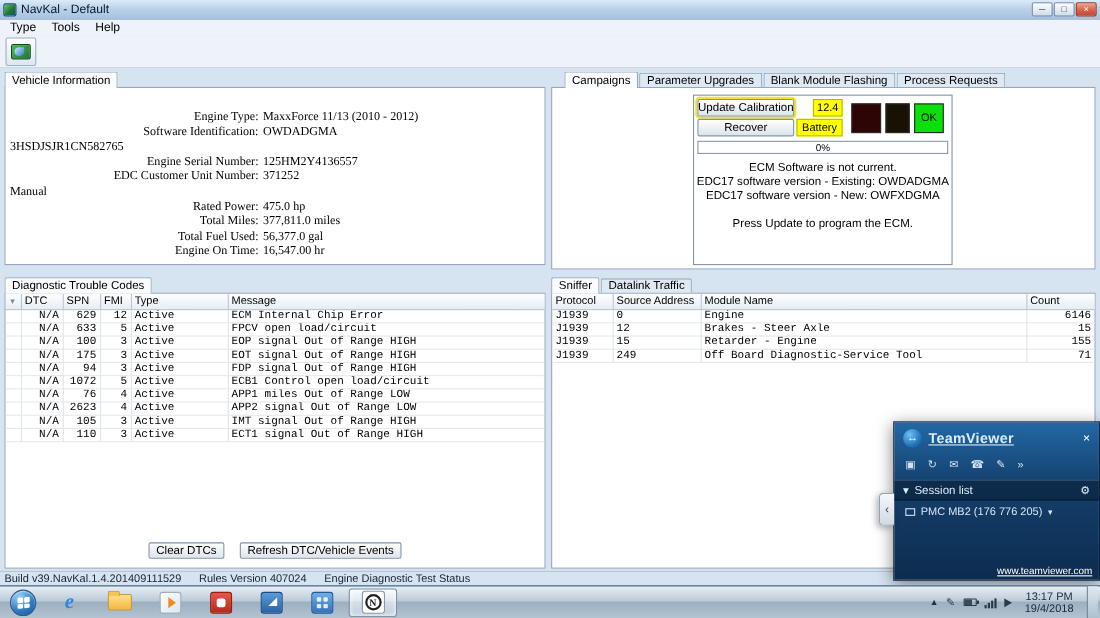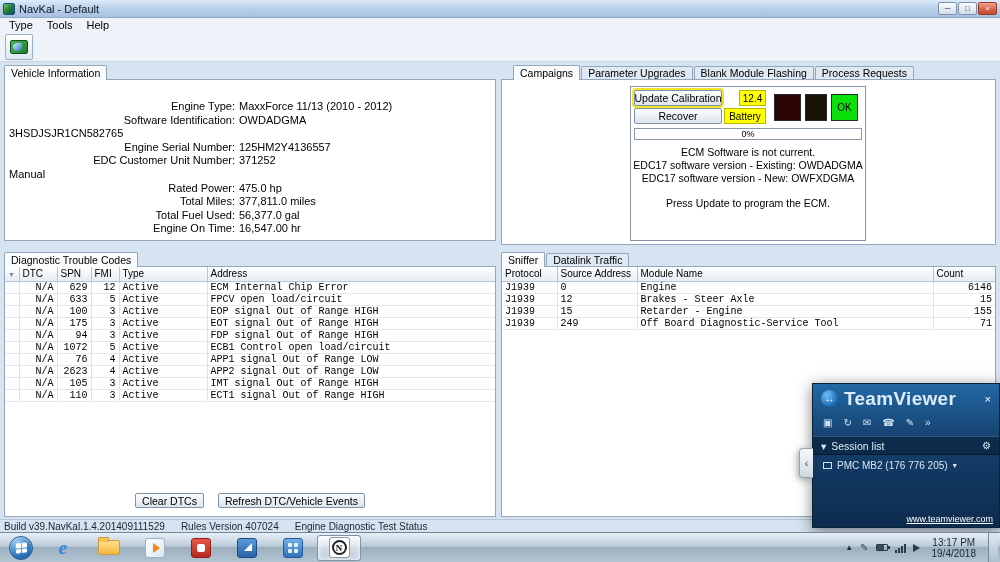--- a/index.html
+++ b/index.html
@@ -33,21 +33,21 @@
   .tab.active { background:#f9fbfd; height:15px; margin-bottom:-1px; }
   .panel { position:absolute; left:0; right:0; bottom:0; top:15px; background:#fff; border:1px solid #93a7bd; }
 
   .vehicle-box   { left:4px;   top:2px;   width:492px; height:177px; }
   .campaigns-box { left:501px; top:2px;   width:495px; height:181px;padding-left:12px; }
   .dtc-box       { left:4px;   top:189px; width:492px; height:266px; }
   .sniffer-box   { left:501px; top:189px; width:495px; height:266px; }
 
   
   .vi-fields { padding-top:20px; }
-  .vi-row { display:flex; line-height:13.6px; font-size:11px; }
+  .vi-row { display:flex; line-height:13.6px; font-size:11px;font-family:Liberation Serif, serif; }
   .vi-label { width:230px; text-align:right; }
   .vi-value { margin-left:4px; }
 
   
   .camp-box { position:absolute; left:128px; top:6px; width:236px; height:155px; border:1px solid #8493a5; background:#fff; }
   .camp-controls { display:flex; padding:3px 3px 1px 3px; }
   .camp-left { display:flex; flex-direction:column; gap:2px; }
   .camp-l-row { display:flex; gap:2px;justify-content:space-between; }
   .btn { font-size:10.5px; height:16px; padding:0 6px; border:1px solid #7f93a8; border-radius:2px; background:linear-gradient(#fefefe,#dce4ec); display:inline-flex; align-items:center; justify-content:center; white-space:nowrap; }
   .btn-update, .btn-recover { width:88px; }
@@ -79,21 +79,21 @@
 
   
   .statusbar { position:absolute; left:0; right:0; bottom:0; height:13px; background:#d6e3f0; border-top:1px solid #b8c6d6; display:flex; align-items:center; font-size:10px; padding-left:4px; color:#1a2430; }
   .sb-rules { margin-left:16px; }
   .sb-status { margin-left:16px; }
 
   
   .teamviewer { position:absolute; left:812px; top:383px; width:188px; height:145px; background:linear-gradient(180deg,#2268a4,#143f6c 40%,#0d2c4e); border:1px solid #0a2138; box-shadow:0 3px 14px rgba(0,0,0,.5); color:#eaf3fc; z-index:5; }
   .tv-titlebar { height:29px; display:flex; align-items:center; padding:0 8px; gap:6px; }
   .tv-logo { width:17px; height:17px; border-radius:50%; background:radial-gradient(circle at 35% 30%,#6fc0f5,#1a6ab3 70%); display:flex; align-items:center; justify-content:center; color:#fff; font-size:10px; font-weight:bold; flex:0 0 auto; }
-  .tv-title { font-size:19px; font-weight:bold; letter-spacing:.3px; flex:1; color:#dcebf8; }
+  .tv-title { font-size:13px; font-weight:bold; letter-spacing:.3px; flex:1; color:#dcebf8;text-decoration:underline; }
   .tv-close { font-size:11px; color:#fff; }
   .tv-iconrow { display:flex; gap:11px; padding:0 10px; height:18px; align-items:center; font-size:10px; color:#cfe2f3; }
   .tv-session-bar { margin-top:5px; height:19px; background:rgba(8,28,48,.55); border-top:1px solid rgba(120,170,215,.35); border-bottom:1px solid rgba(0,0,0,.4); display:flex; align-items:center; padding:0 8px; gap:5px; font-size:10.5px; color:#dcebf8; }
   .tv-gear { margin-left:auto; font-size:10px; }
   .tv-item { display:flex; align-items:center; gap:5px; padding:5px 10px; font-size:10px; color:#d7e6f4; }
   .tv-item-icon { width:9px; height:7px; border:1px solid #cfe2f3; flex:0 0 auto; }
   .tv-item-arrow { font-size:8px; }
   .tv-url { position:absolute; right:6px; bottom:3px; font-size:9px; text-decoration:underline; color:#fff; }
   .tv-collapse { position:absolute; left:799px; top:448px; width:14px; height:30px; background:linear-gradient(#f4f8fb,#cfdae4); border:1px solid #8fa3b5; border-right:none; border-radius:4px 0 0 4px; display:flex; align-items:center; justify-content:center; font-size:11px; color:#345; box-shadow:-2px 2px 6px rgba(0,0,0,.3); z-index:6; }
 
@@ -272,21 +272,21 @@
                 <col style="width:88px">
                 <col>
             </colgroup>
             <thead>
               <tr>
                 <th><span class="funnel">▼</span></th>
                 <th>DTC</th>
                 <th>SPN</th>
                 <th>FMI</th>
                 <th>Type</th>
-                <th>Address</th>
+                <th>Message</th>
               </tr>
             </thead>
             <tbody>
 
                 <tr>
                   <td></td>
                   <td class="num">N/A</td>
                   <td class="num">629</td>
                   <td class="num">12</td>
                   <td>Active</td>
@@ -337,21 +337,21 @@
                   <td>Active</td>
                   <td>ECB1 Control open load/circuit</td>
                 </tr>
 
                 <tr>
                   <td></td>
                   <td class="num">N/A</td>
                   <td class="num">76</td>
                   <td class="num">4</td>
                   <td>Active</td>
-                  <td>APP1 signal Out of Range LOW</td>
+                  <td>APP1 miles Out of Range LOW</td>
                 </tr>
 
                 <tr>
                   <td></td>
                   <td class="num">N/A</td>
                   <td class="num">2623</td>
                   <td class="num">4</td>
                   <td>Active</td>
                   <td>APP2 signal Out of Range LOW</td>
                 </tr>

